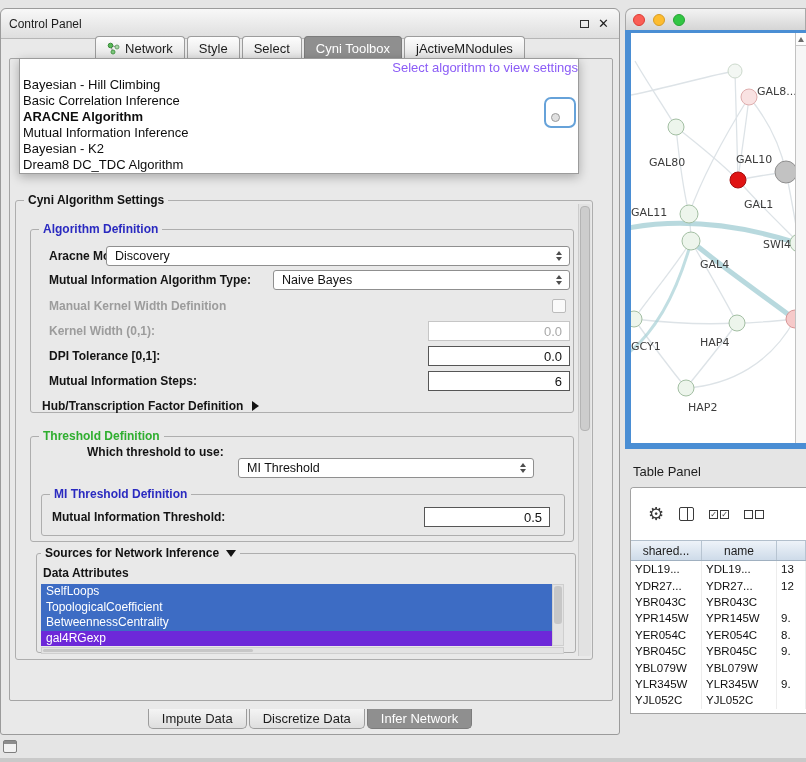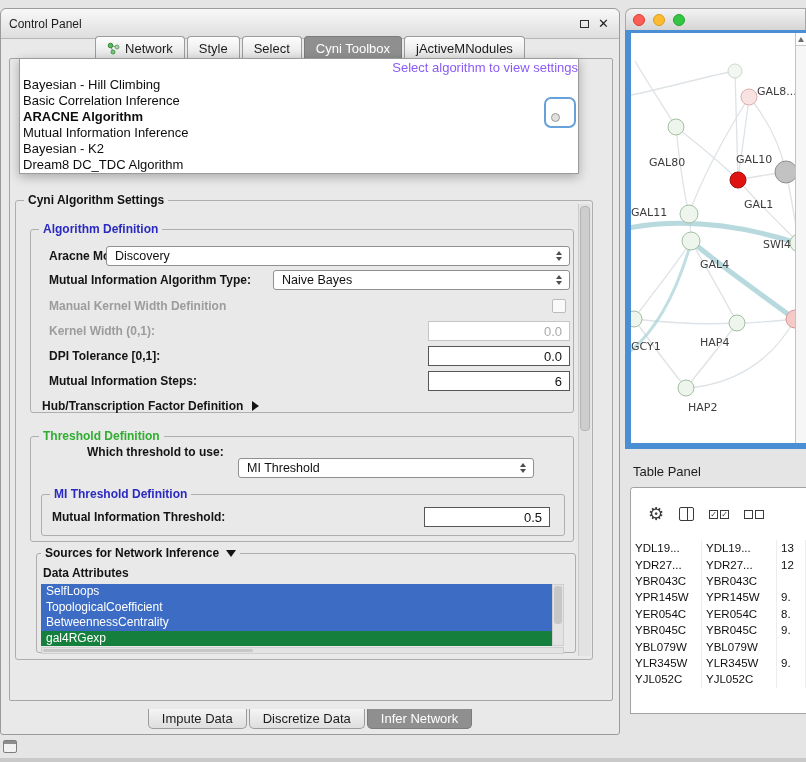--- a/index.html
+++ b/index.html
@@ -210,21 +210,21 @@
     <div id="sources-group" class="group" style="left:20px;top:352px;width:540px;height:100px;">
       <span class="group-title t-black" style="left:4px;">
         <span>Sources for Network Inference</span>
         <span class="tri-down"></span>
       </span>
       <span class="row-label" style="left:6px;top:12px;">Data Attributes</span>
       <div id="attr-list" style="left:4px;top:30px;width:511px;height:62px;">
           <div class="attr-item" style="background: rgb(61, 108, 196);">SelfLoops</div>
           <div class="attr-item" style="background: rgb(61, 108, 196);">TopologicalCoefficient</div>
           <div class="attr-item" style="background: rgb(61, 108, 196);">BetweennessCentrality</div>
-          <div class="attr-item" style="background: #15803d;">gal4RGexp</div>
+          <div class="attr-item" style="background: #6d28d9;">gal4RGexp</div>
         </div>
       <div class="vscroll" style="left:515px;top:30px;height:62px;">
           <div class="vthumb"></div>
         </div>
       <div class="hscroll" style="left:4px;top:93px;width:523px;">
           <div class="hthumb"></div>
         </div>
     </div>
 
     <div id="settings-scrollbar">
@@ -326,20 +326,25 @@
     <span class="col-icon"></span>
     <span class="cb-pair checked">
         <i></i>
         <i></i>
       </span>
     <span class="cb-pair">
         <i></i>
         <i></i>
       </span>
   </div>
+  <div id="tp-header">
+      <div class="tp-hcell" style="width: 71px;">shared...</div>
+      <div class="tp-hcell" style="width: 75px;">name</div>
+      <div class="tp-hcell" style="flex: 1 1 0%;"></div>
+    </div>
   <div id="tp-rows">
       <div class="tp-row">
         <div class="tp-cell" style="width: 71px;">YDL19...</div>
         <div class="tp-cell" style="width: 75px;">YDL19...</div>
         <div class="tp-cell" style="flex: 1 1 0%;">13</div>
       </div>
       <div class="tp-row">
         <div class="tp-cell" style="width: 71px;">YDR27...</div>
         <div class="tp-cell" style="width: 75px;">YDR27...</div>
         <div class="tp-cell" style="flex: 1 1 0%;">12</div>

